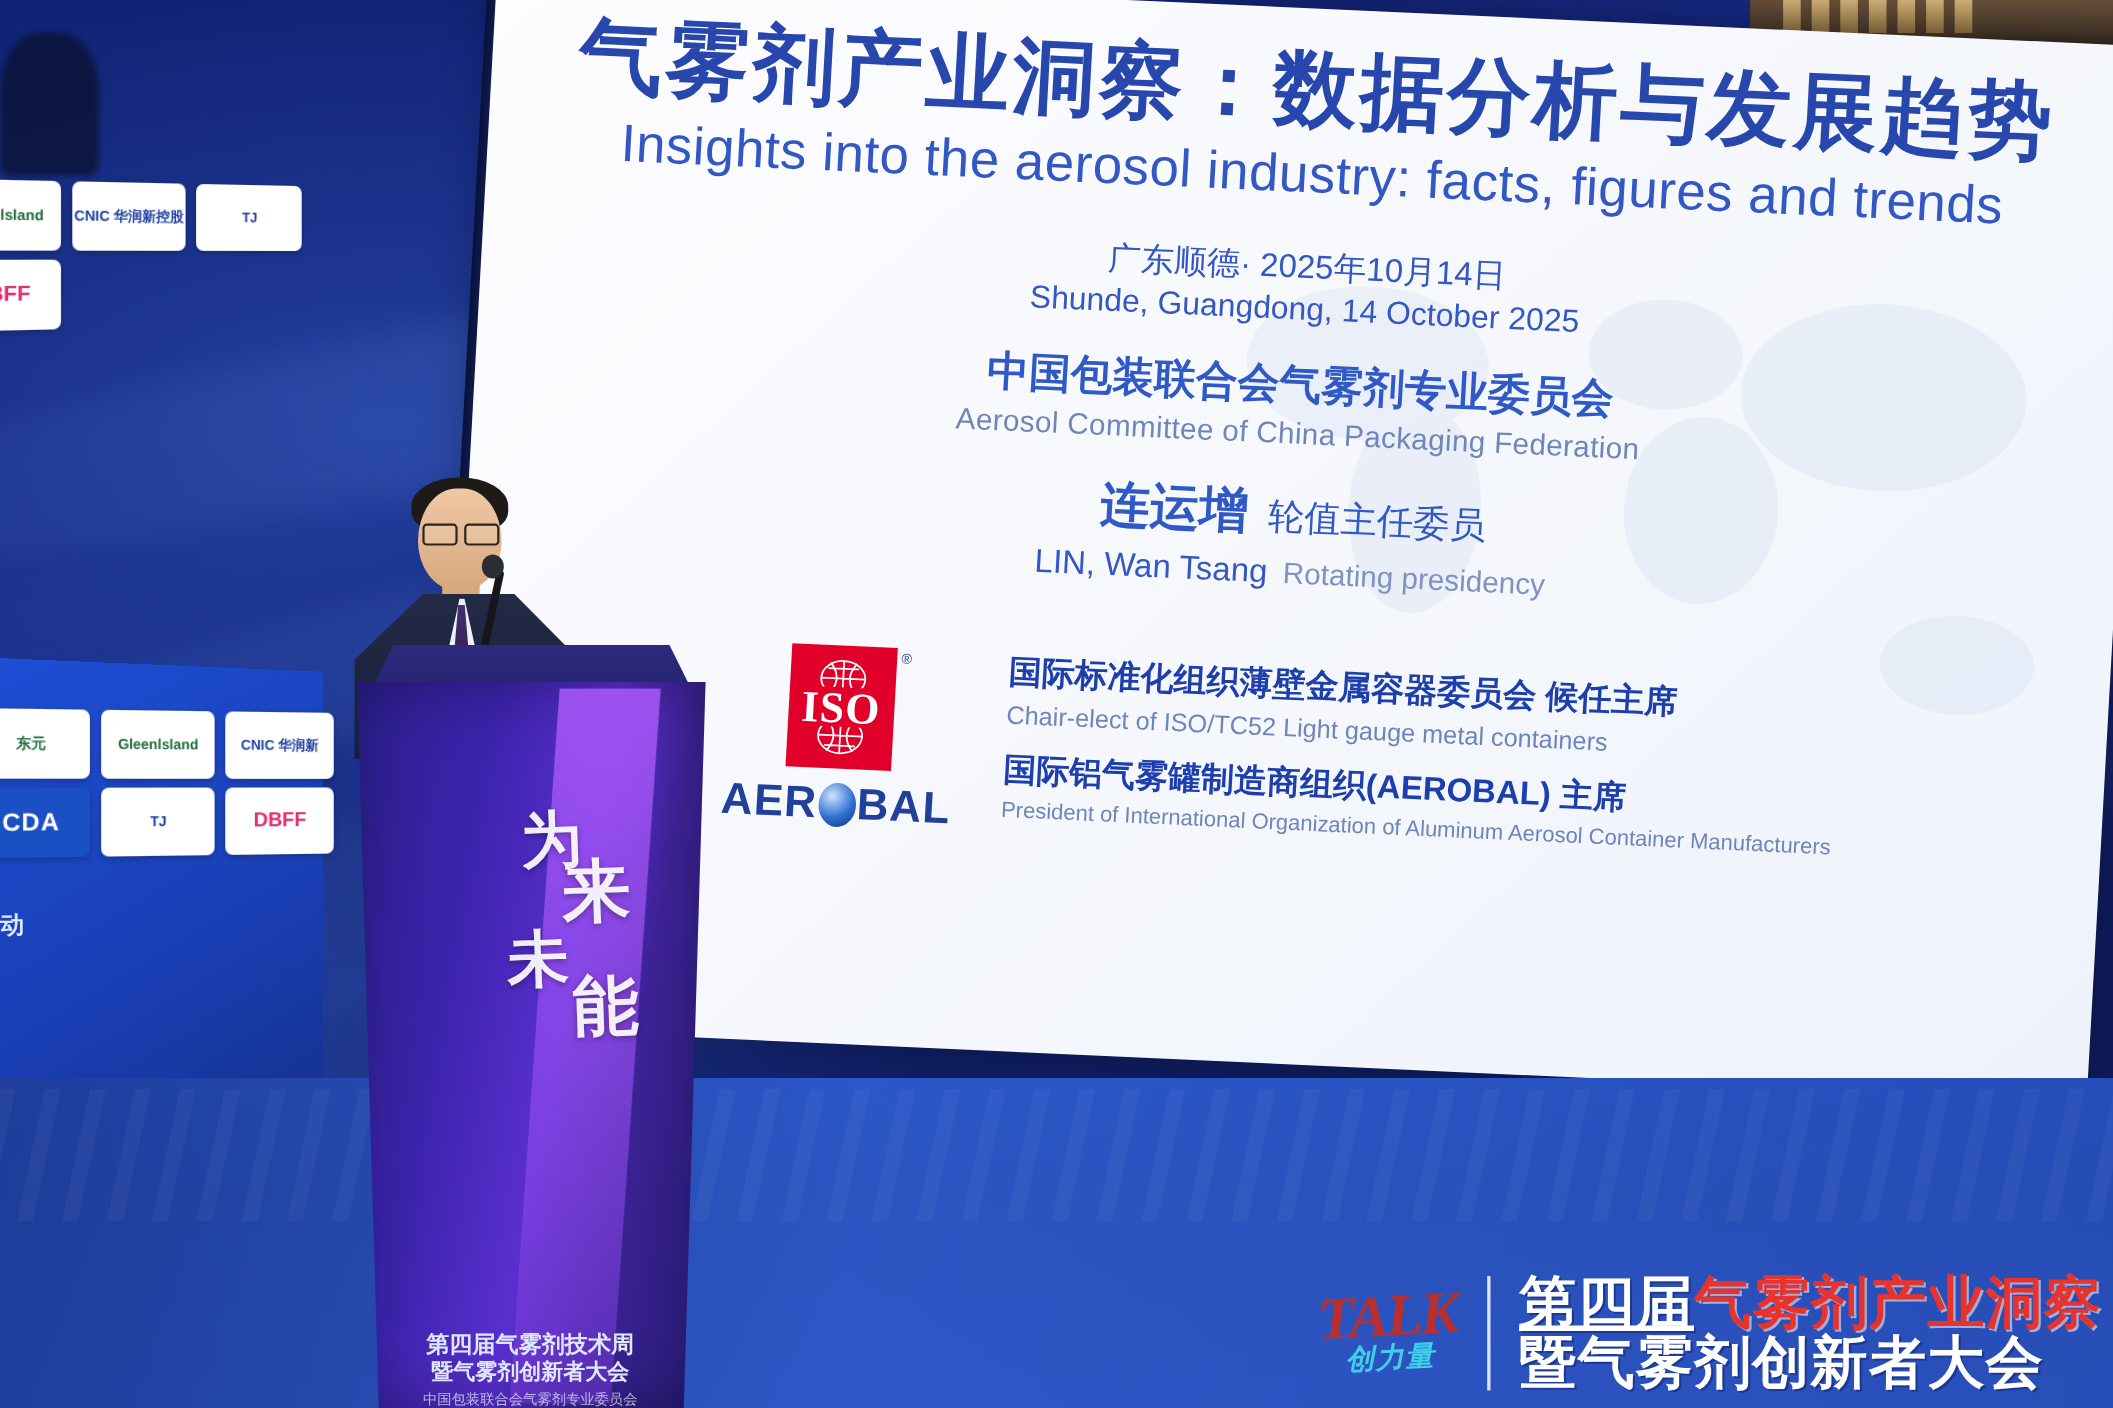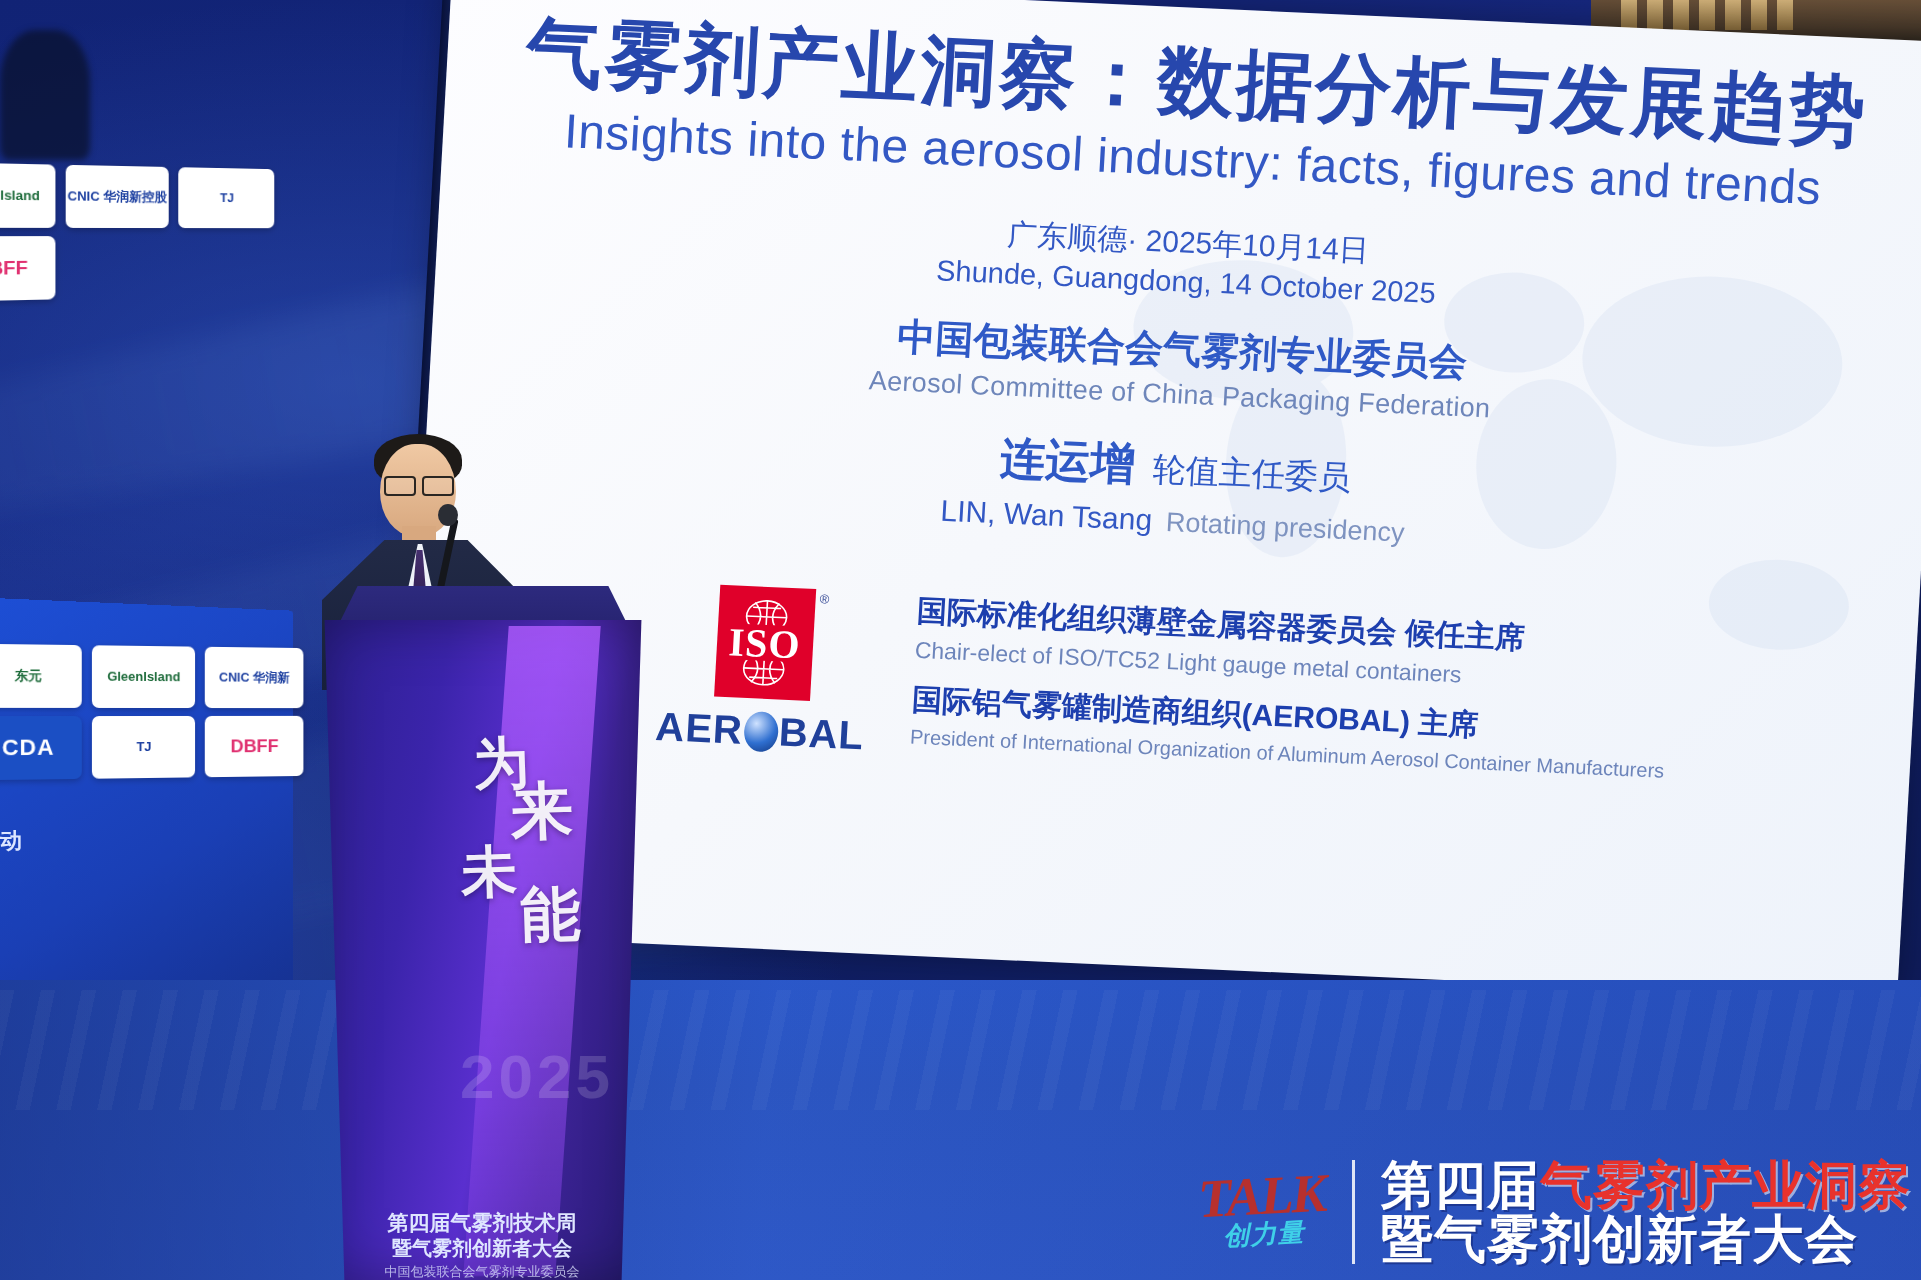--- a/index.html
+++ b/index.html
@@ -454,21 +454,21 @@
     width: 3px; height: 104px;
     background: rgba(255,255,255,.85);
   }
   .banner-text { line-height: 1.04; }
   .banner-line1, .banner-line2 {
     font-size: 52px;
     font-weight: 900;
     letter-spacing: 1px;
     white-space: nowrap;
   }
-  .banner-line1 .w { color: #ffffff; text-shadow: 2px 2px 0 rgba(20,40,120,.6); }
+  .banner-line1 .w { color: #ffffff; text-shadow: 2px 2px 0 rgba(20,40,120,.6); text-decoration: underline; }
   .banner-line1 .r { color: #e8322c; text-shadow: 2px 2px 0 rgba(255,255,255,.55); }
   .banner-line2 .w { color: #ffffff; text-shadow: 2px 2px 0 rgba(20,40,120,.6); }
 </style>
 </head>
 <body>
 
 <div id="stage">
 
   <div class="backdrop">
     <div class="backdrop-swoosh sw1"></div>
@@ -623,21 +623,20 @@
   <div class="podium">
     <div class="podium-top"></div>
     <div class="podium-body"></div>
     <div class="podium-highlight"></div>
     <div class="podium-cal">
       <span class="c1">为</span>
       <span class="c2">来</span>
       <span class="c3">未</span>
       <span class="c4">能</span>
     </div>
-    <div class="podium-year">2025</div>
     <div class="podium-plate">
       <div class="pl1">第四届气雾剂技术周</div>
       <div class="pl2">暨气雾剂创新者大会</div>
       <div class="pl3">中国包装联合会气雾剂专业委员会</div>
     </div>
   </div>
 
   <div class="event-banner">
     <div class="talk-logo">
       <div class="talk-word">TALK</div>

